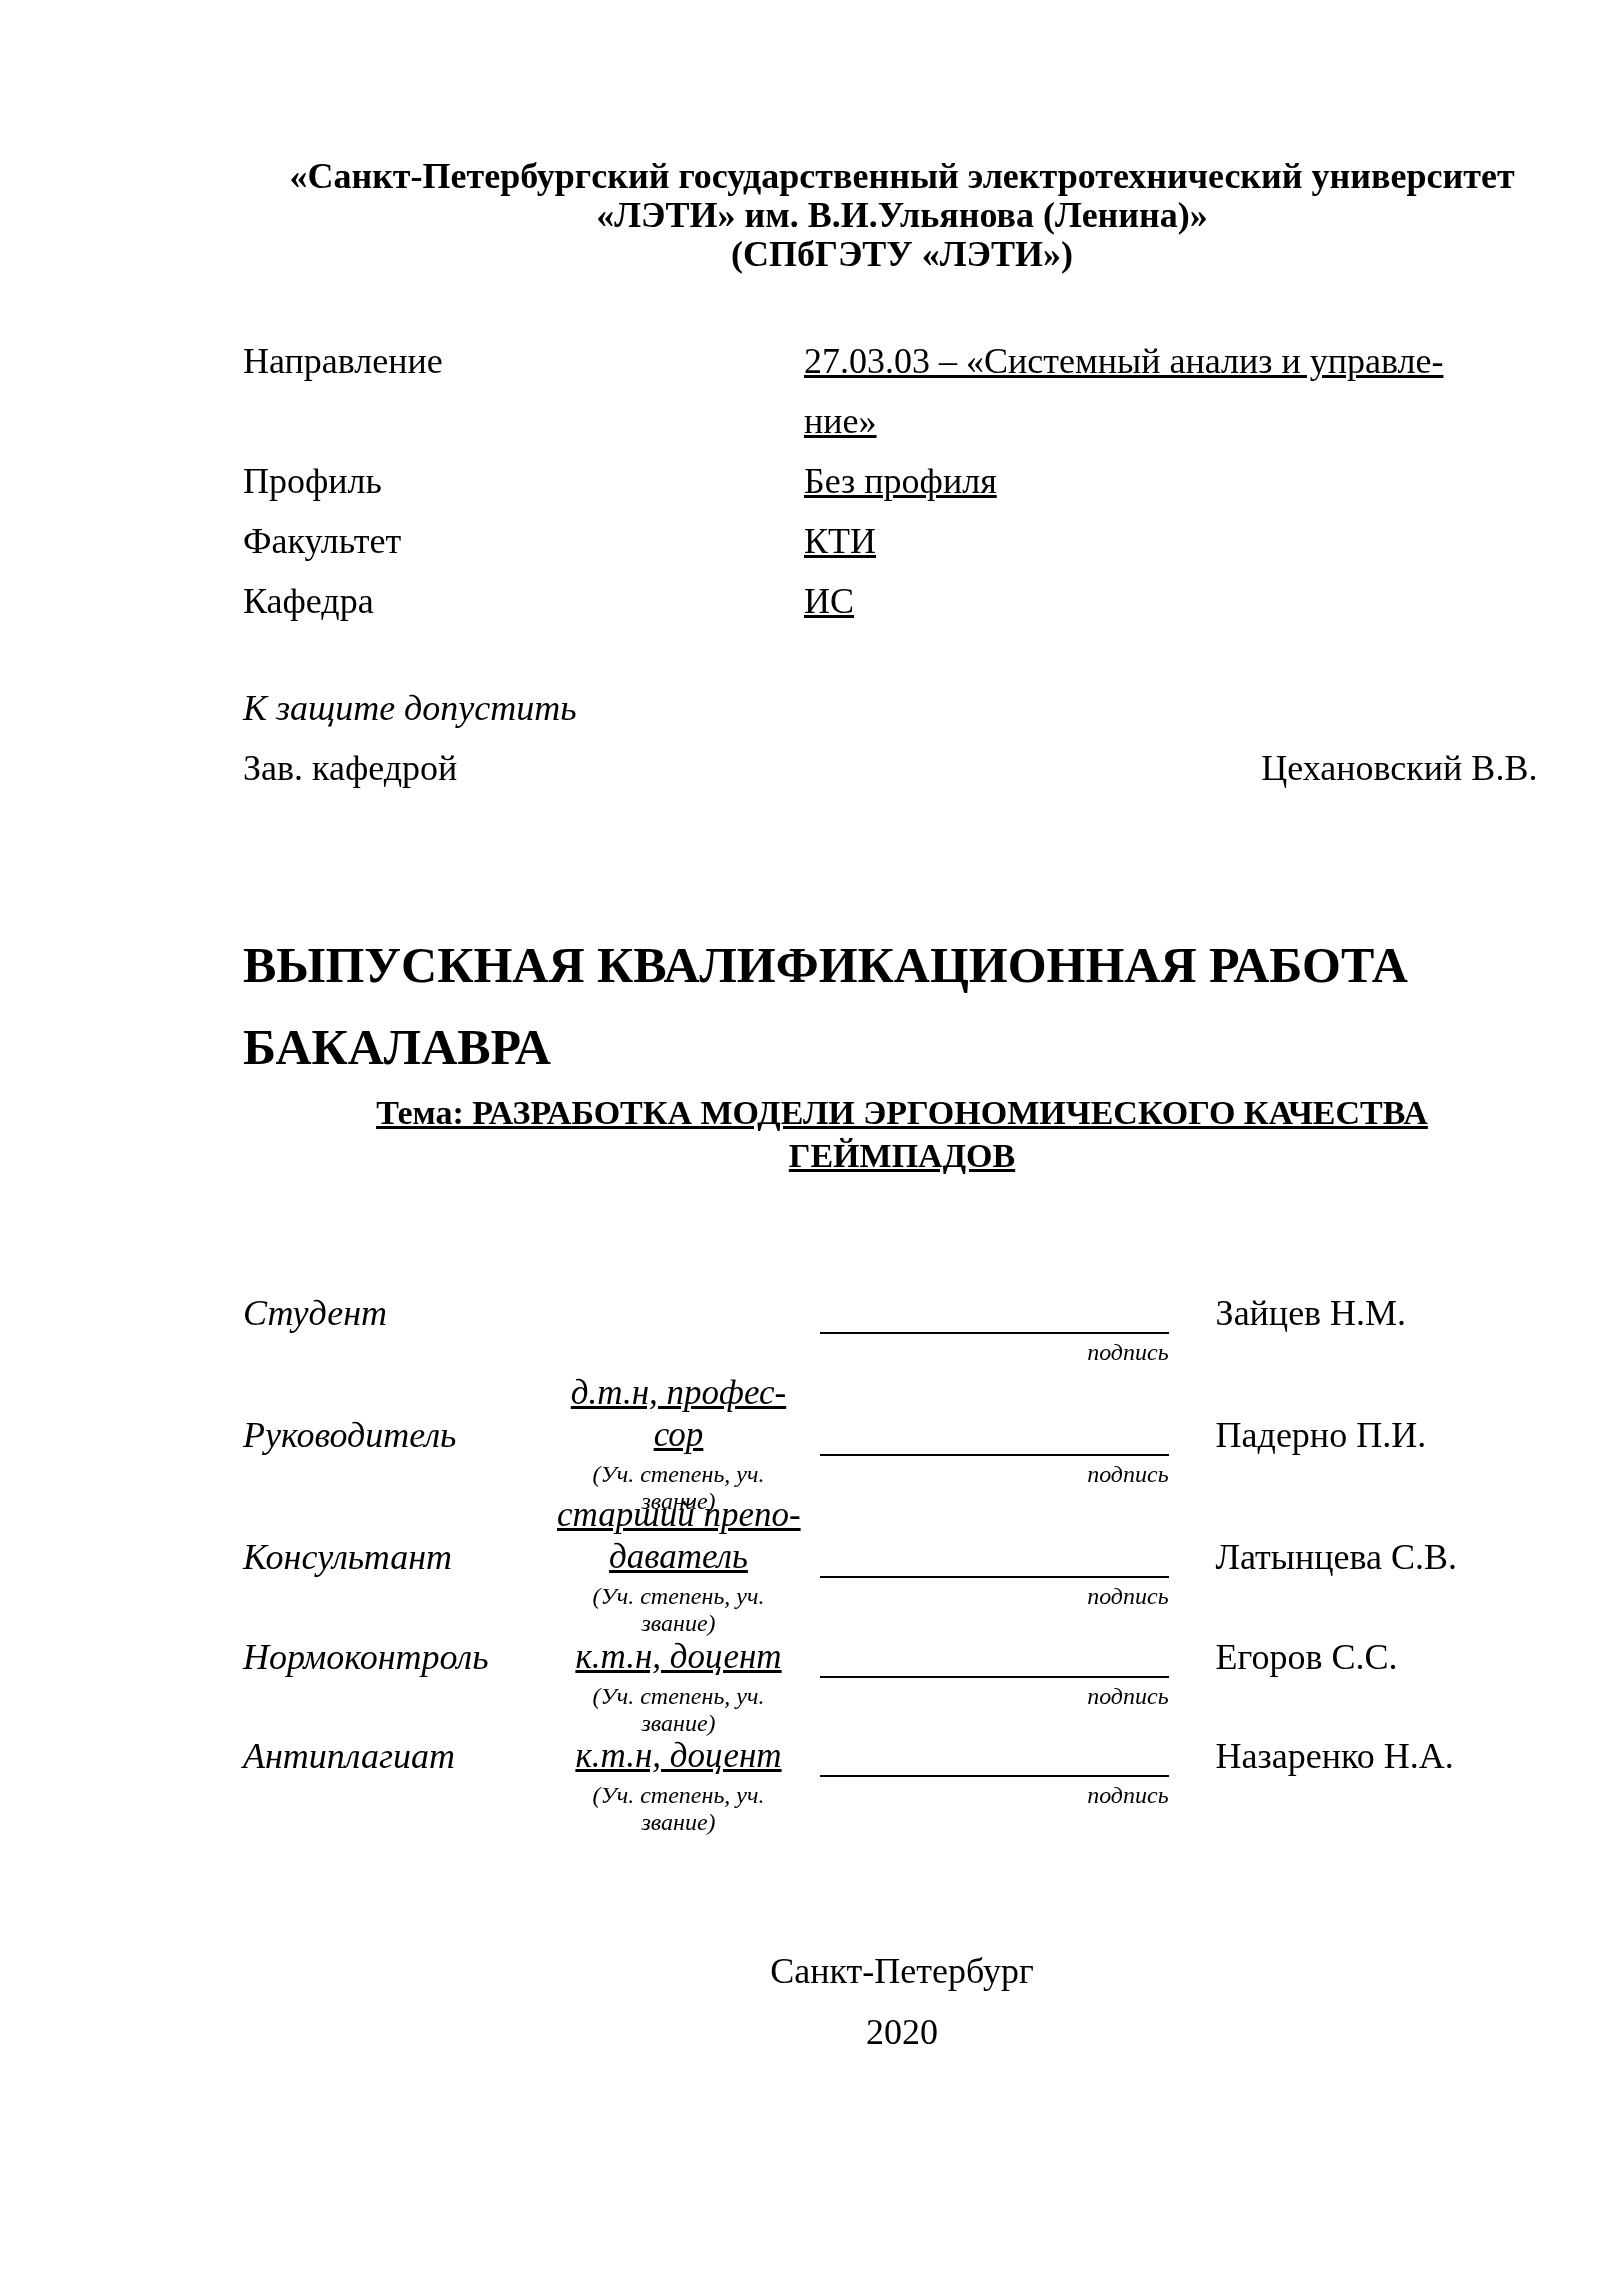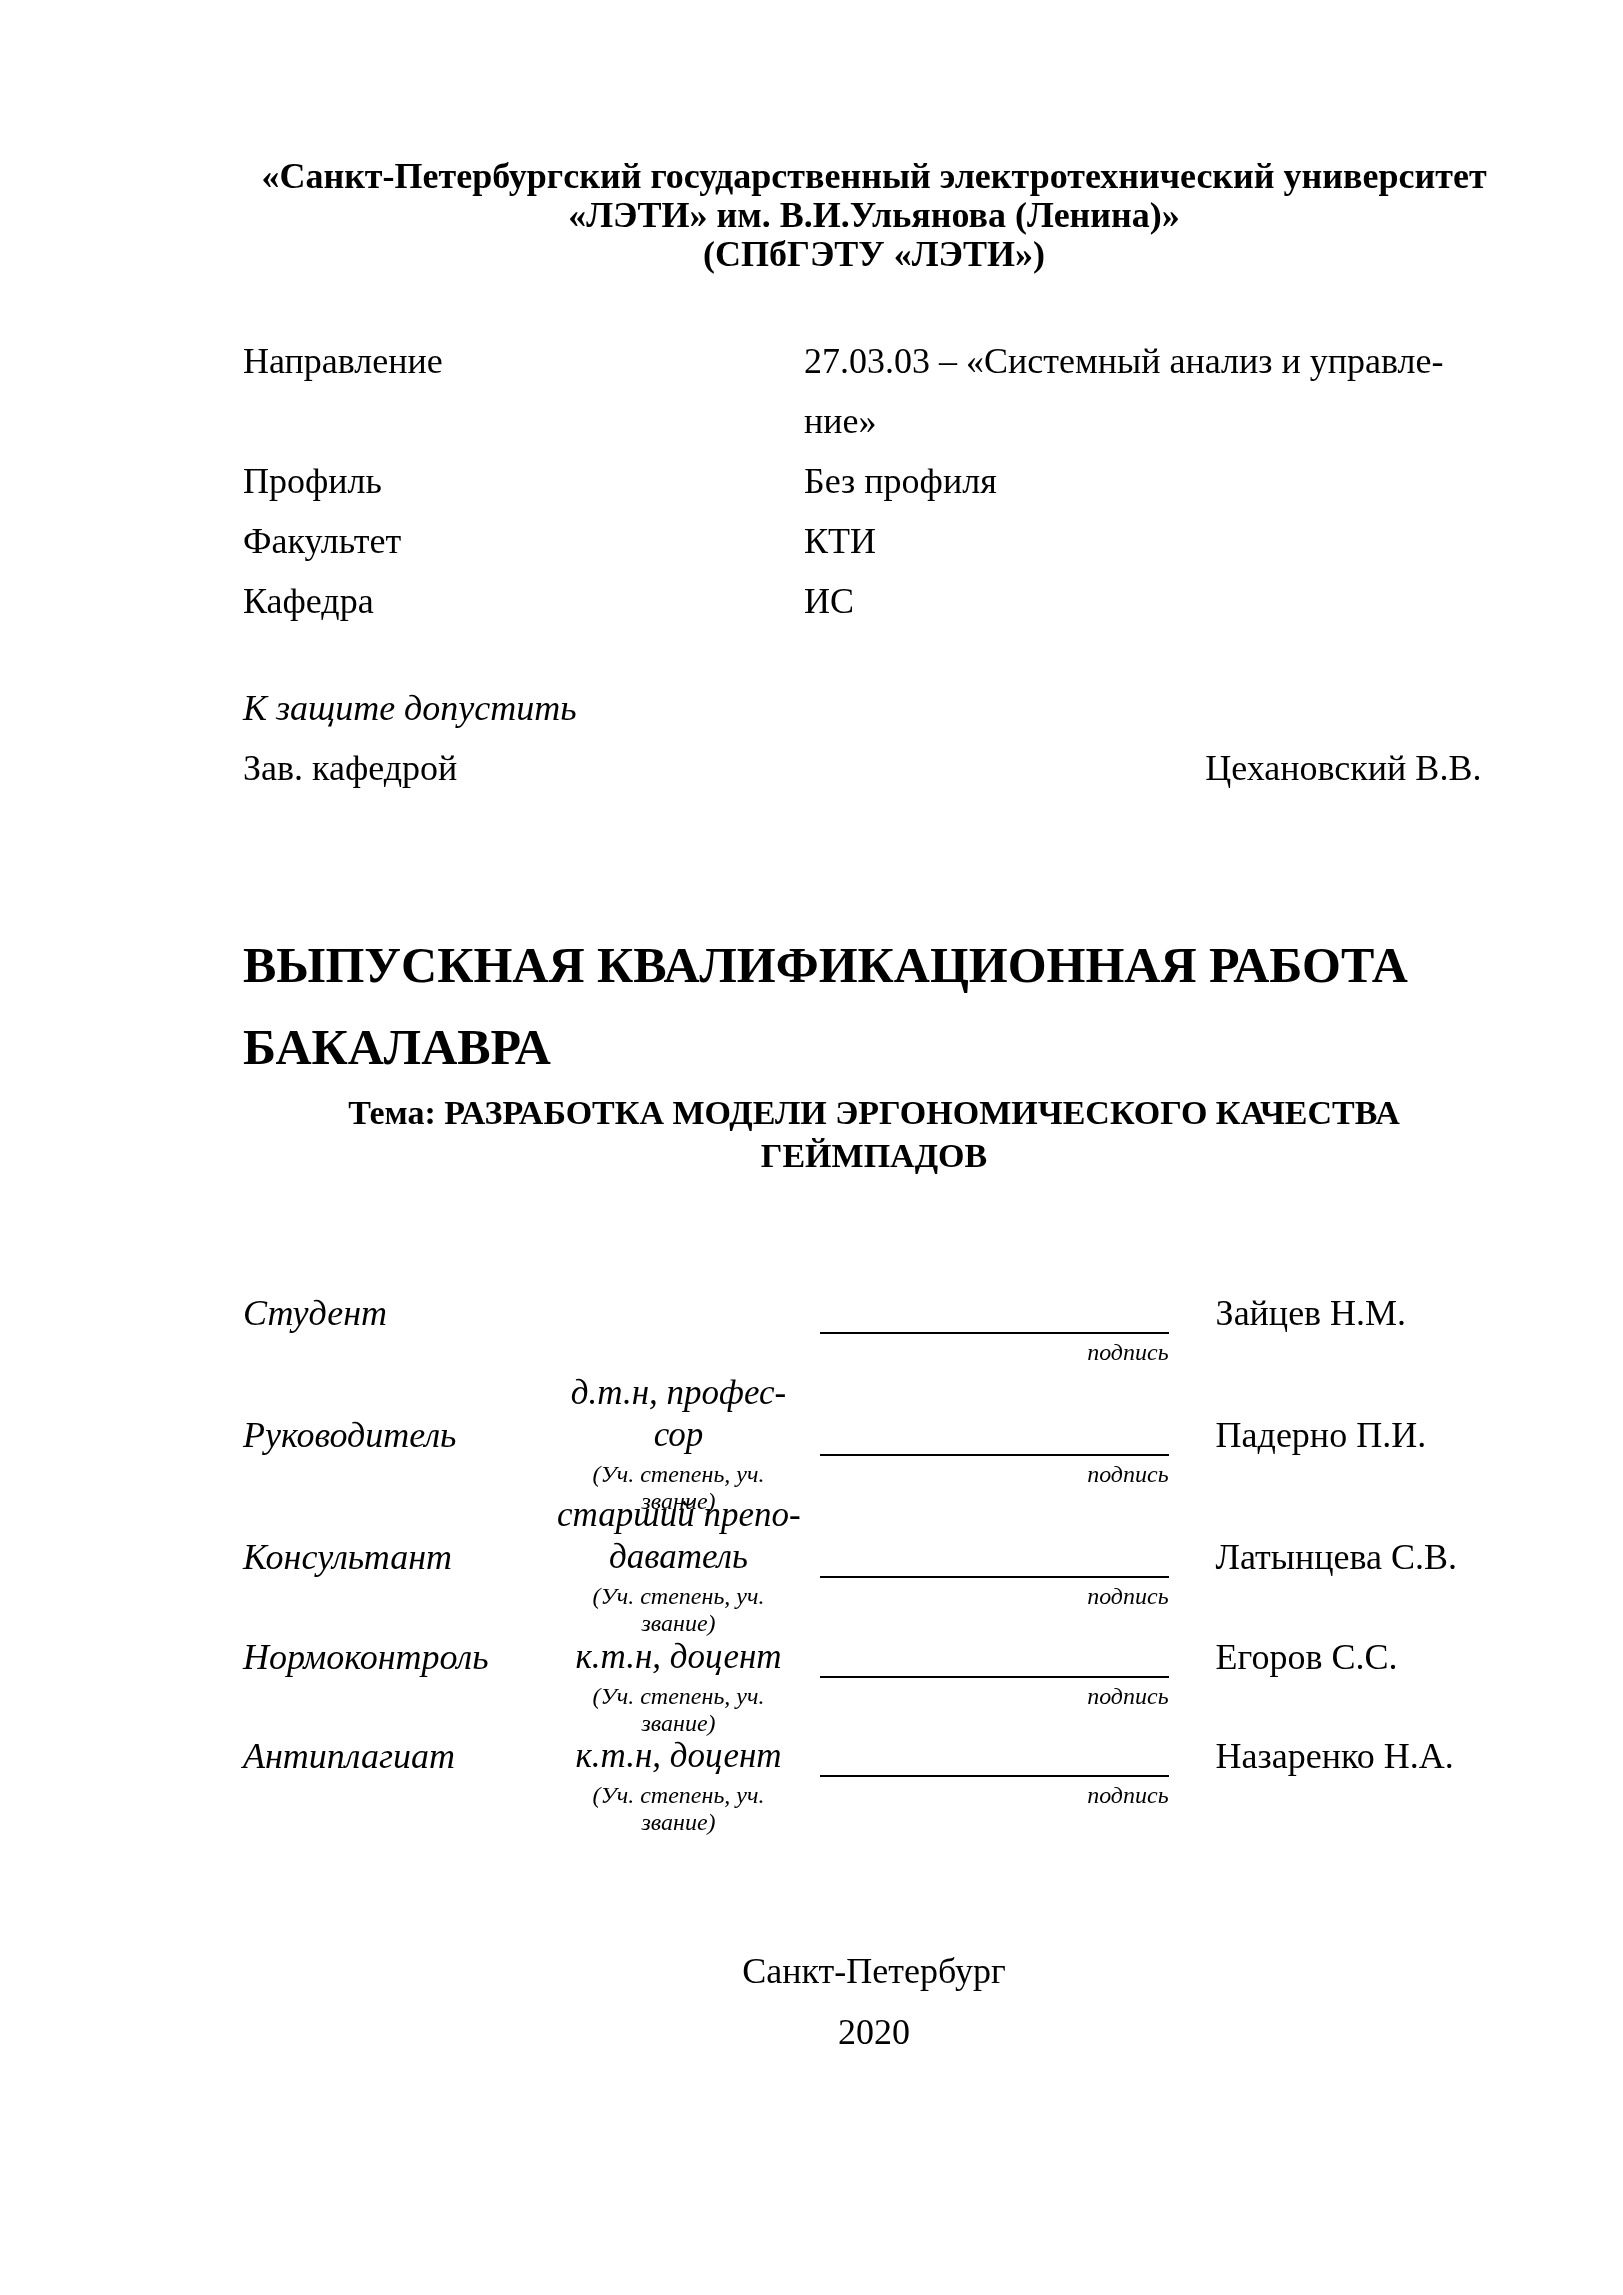--- a/index.html
+++ b/index.html
@@ -6,24 +6,24 @@
   .page {
     position: relative;
     width: 1623px;
     height: 2295px;
     margin: 0 auto;
     background: #ffffff;
     color: #000000;
     font-family: "Liberation Serif", "DejaVu Serif", serif;
     font-size: 36px;
     box-sizing: border-box;
-    padding: 157px 118px 0 243px;
+    padding: 157px 62px 0 243px;
     overflow: hidden;
   }
-  .multiline { white-space: pre; }
+  .multiline { white-space: pre; text-decoration: underline; }
 
   
   .uni-header {
     text-align: center;
     font-weight: bold;
     line-height: 39px;
   }
 
   
   .info-section { margin-top: 57px; line-height: 60px; }

